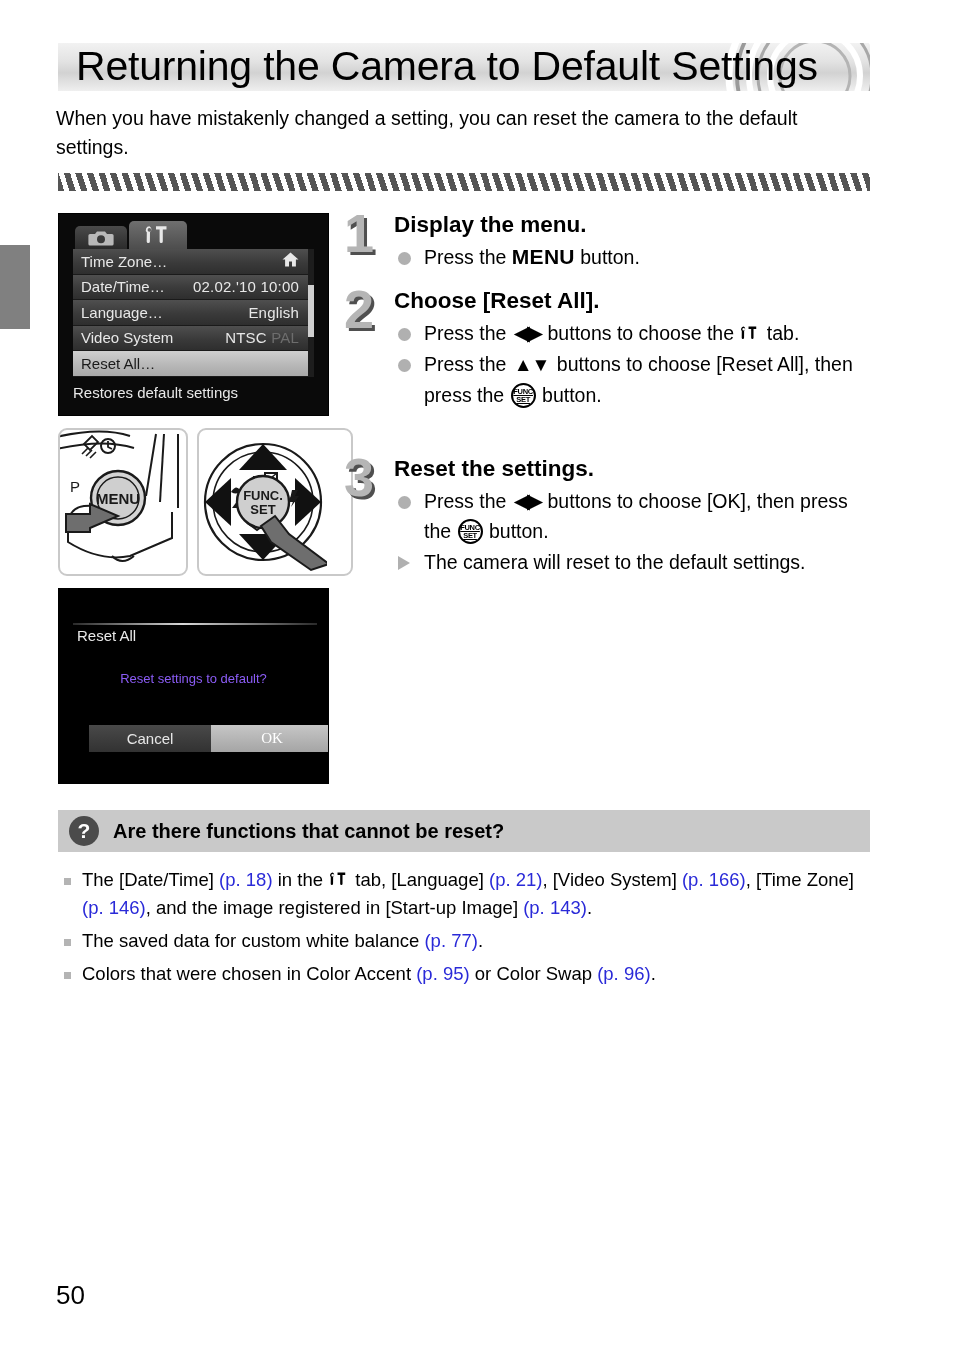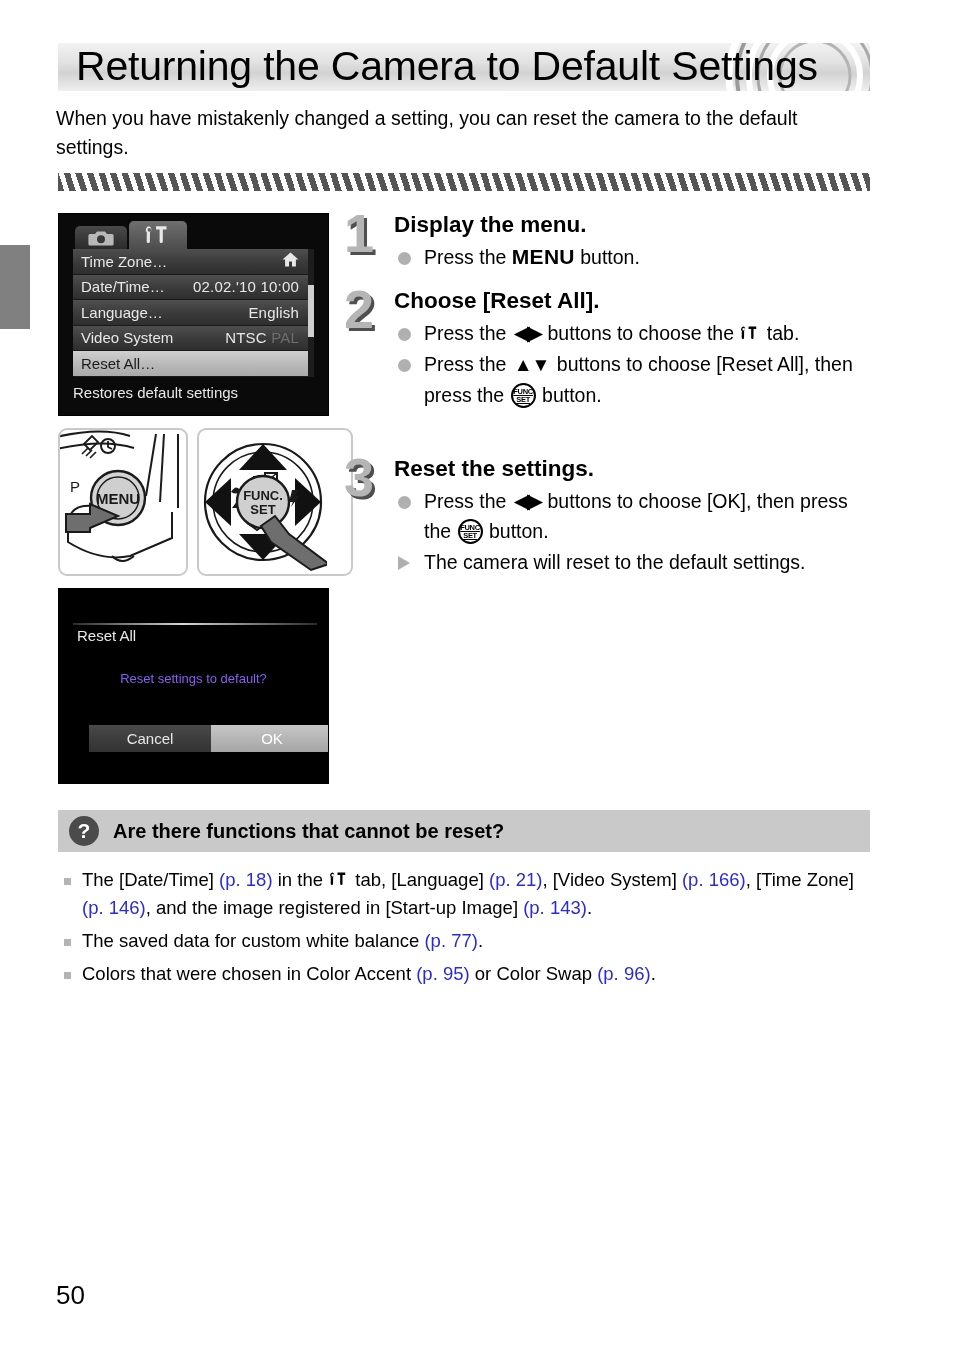--- a/index.html
+++ b/index.html
@@ -198,20 +198,21 @@
     display: flex; align-items: center; justify-content: center;
     font-size: 15px;
   }
   .dlg-btn.normal {
     background: linear-gradient(to bottom, #494949, #323232);
     color: #e7e7e7;
   }
   .dlg-btn.selected {
     background: linear-gradient(to bottom, #c6c6c6, #a5a5a5);
     color: #ffffff;
+    font-family: Liberation Serif, serif;
   }
 
   
   .steps { position: absolute; left: 344px; top: 210px; width: 524px; }
   .step { position: relative; padding-left: 50px; }
   .step-num {
     position: absolute;
     left: 0; top: 0;
     font-size: 54px;
     font-weight: bold;

